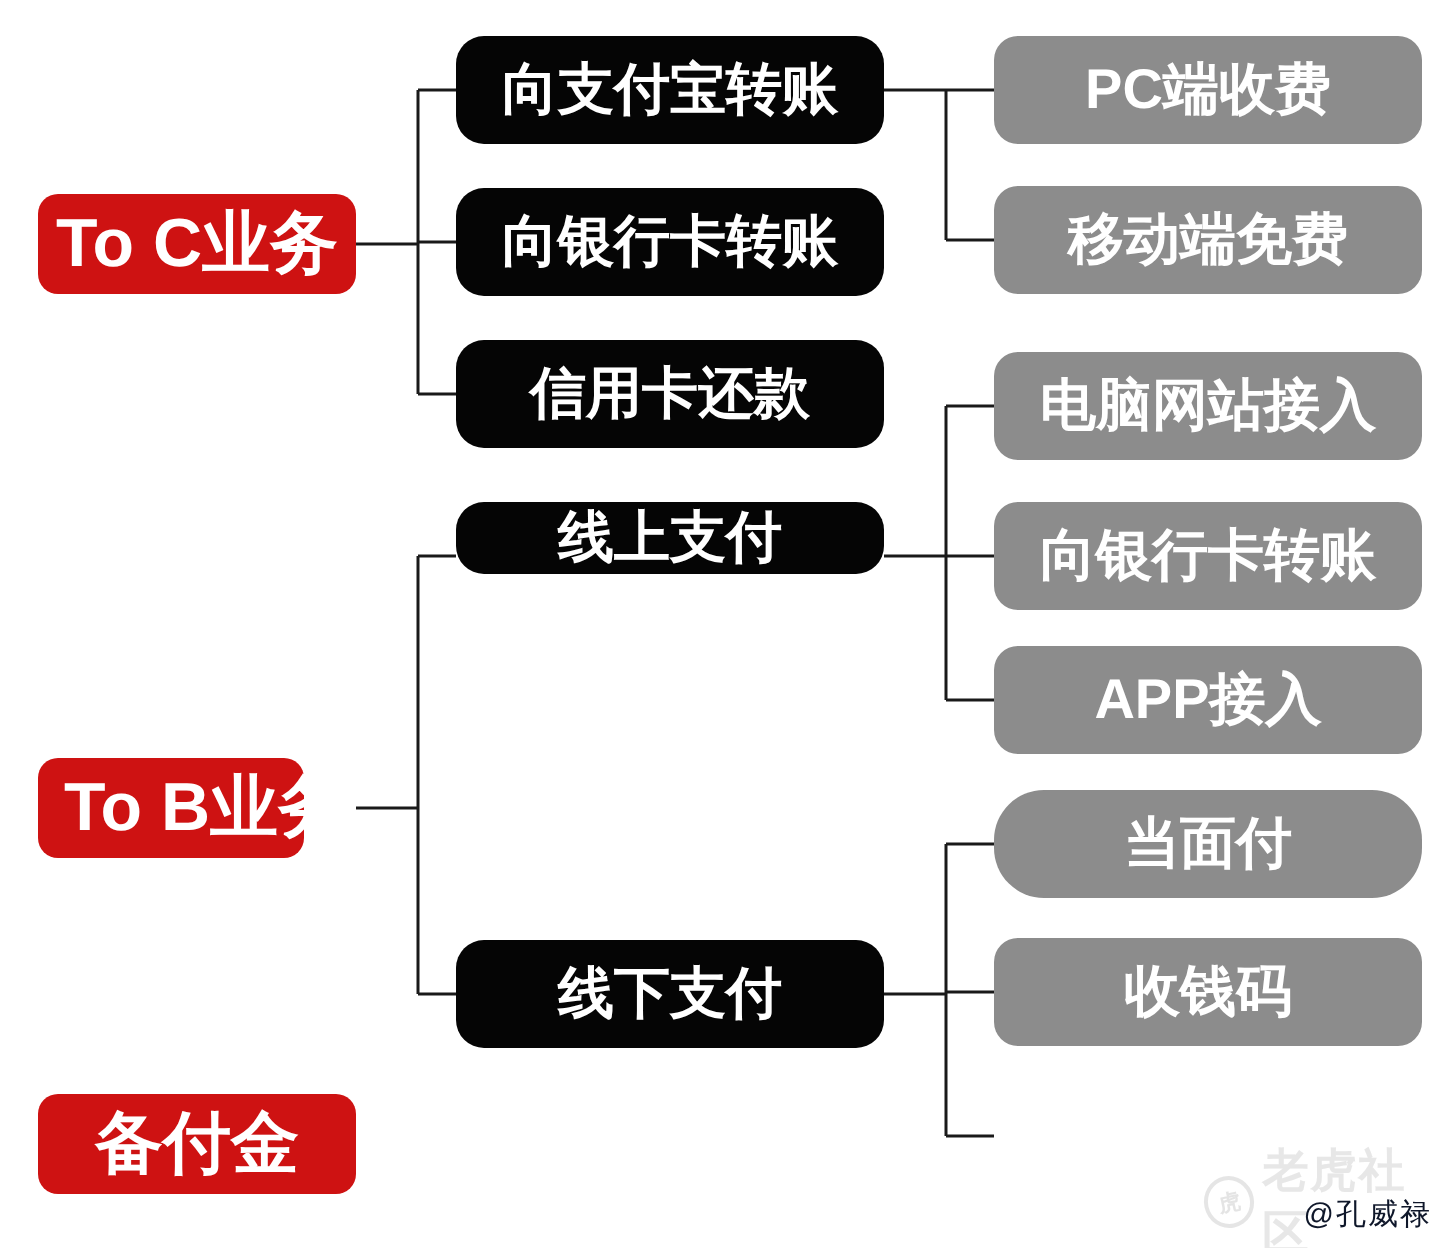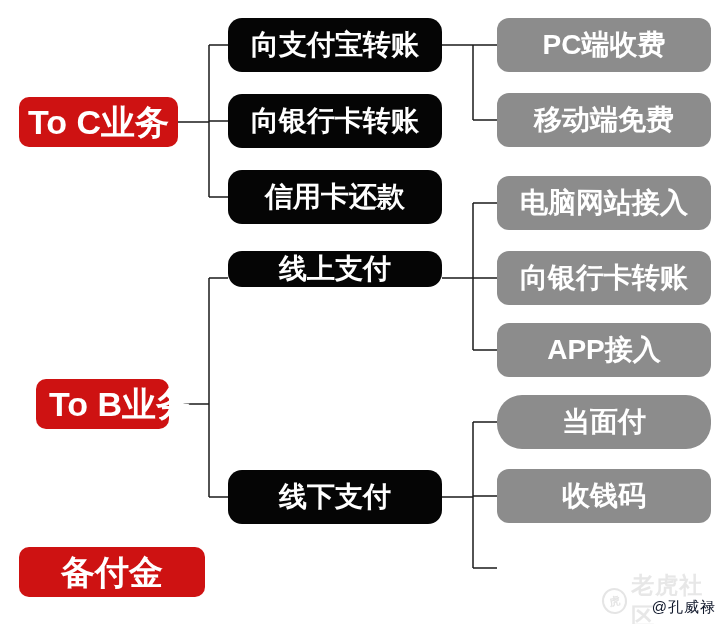--- a/index.html
+++ b/index.html
@@ -121,24 +121,24 @@
       <line x1="442" y1="497" x2="473" y2="497" stroke="#1a1a1a" stroke-width="1.5"></line>
       <line x1="473" y1="422" x2="497" y2="422" stroke="#1a1a1a" stroke-width="1.5"></line>
       <line x1="473" y1="496" x2="497" y2="496" stroke="#1a1a1a" stroke-width="1.5"></line>
       <line x1="473" y1="568" x2="497" y2="568" stroke="#1a1a1a" stroke-width="1.5"></line>
       <line x1="473" y1="422" x2="473" y2="568" stroke="#1a1a1a" stroke-width="1.5"></line>
     </svg>
 
   <div class="node lv1" style="left: 19px; top: 97px; width: 159px; height: 50px;">
     <span>To C业务</span>
   </div>
-  <div class="node lv1" style="left: 36px; top: 379px; width: 133px; height: 50px; padding-left: 34px;">
+  <div class="node lv1" style="left: 19px; top: 379px; width: 133px; height: 50px; padding-left: 34px;">
     <span>To B业务</span>
   </div>
-  <div class="node lv1" style="left: 19px; top: 547px; width: 186px; height: 50px;">
+  <div class="node lv1" style="left: 19px; top: 547px; width: 159px; height: 50px;">
     <span>备付金</span>
   </div>
 
   <div class="node lv2" style="left: 228px; top: 18px; width: 214px; height: 54px;">
     <span>向支付宝转账</span>
   </div>
   <div class="node lv2" style="left: 228px; top: 170px; width: 214px; height: 54px;">
     <span>信用卡还款</span>
   </div>
   <div class="node lv2" style="left: 228px; top: 94px; width: 214px; height: 54px;">

